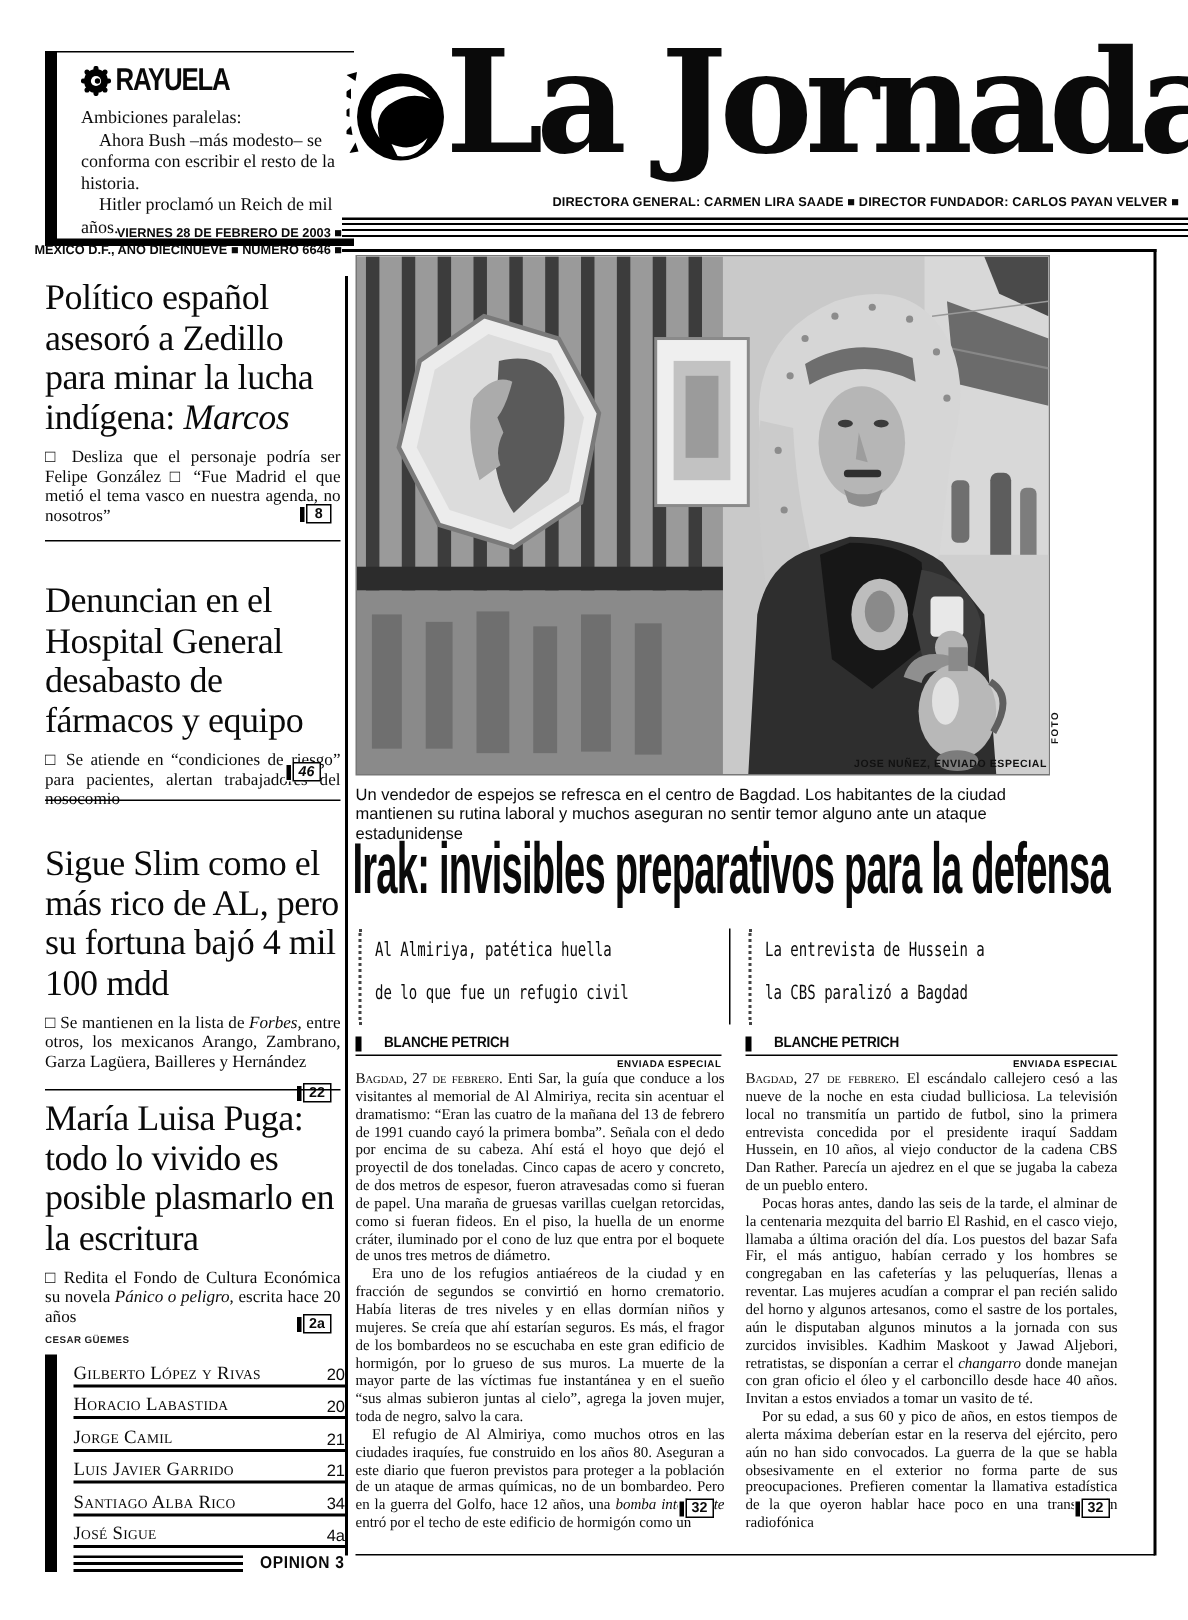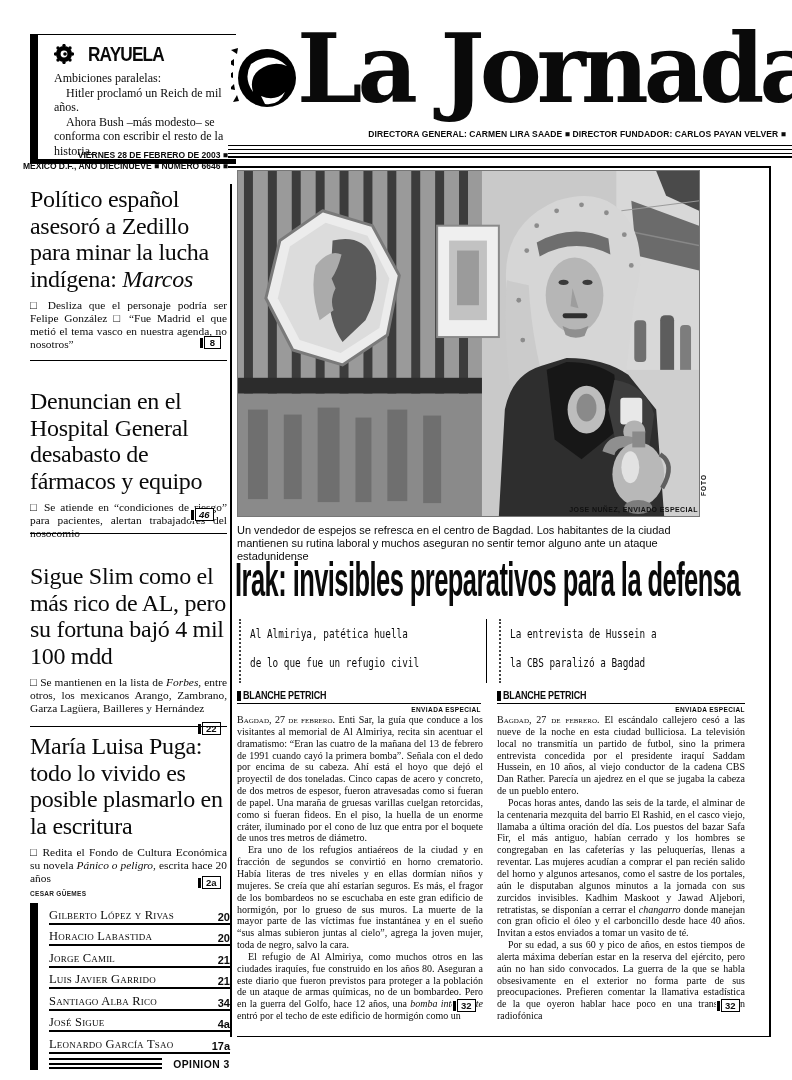--- a/index.html
+++ b/index.html
@@ -3,21 +3,21 @@
 <meta charset="utf-8">
 <style>
   html,body{margin:0;padding:0;background:#fff;}
   body{width:792px;height:1080px;position:relative;overflow:hidden;
        font-family:"Liberation Serif",serif;color:#0a0a0a;}
   .abs{position:absolute;}
 
   
   .rayuela{left:30px;top:34px;width:198px;height:124px;
            border-left:8px solid #000;border-bottom:5px solid #000;border-top:1.5px solid #000;}
-  .ray-head{display:flex;align-items:center;gap:14px;margin:7px 0 5px 16px;}
+  .ray-head{display:flex;align-items:center;gap:3px;margin:7px 0 5px 16px;}
   .ray-title{font-family:"Liberation Sans",sans-serif;font-weight:bold;font-size:21px;
              letter-spacing:-1px;transform:scaleX(.82);transform-origin:left center;white-space:nowrap;}
   .rayuela p{font-size:12px;line-height:14.5px;margin:0 4px 0 16px;}
   .rayuela p.ind{text-indent:12px;}
 
   
   .eye-logo{left:231px;top:36px;}
   .mast-title{left:297px;top:24px;font-family:"DejaVu Serif",serif;font-weight:bold;
               font-size:95px;letter-spacing:-5px;white-space:nowrap;line-height:90px;
               transform:scaleX(.98);transform-origin:left top;}
@@ -41,21 +41,21 @@
   .badge{display:flex;align-items:center;gap:1px;background:#fff;padding-left:1px;}
   .badge .stem{width:3px;height:10px;background:#000;}
   .badge .num{border:1.2px solid #000;font-family:"Liberation Sans",sans-serif;font-weight:bold;
               font-size:9.5px;line-height:11px;padding:0 3px;min-width:9px;text-align:center;}
 
   
   .columnists{left:30px;top:903px;width:200px;border-left:8px solid #000;padding-left:11px;box-sizing:border-box;}
   .col-row{display:flex;justify-content:space-between;align-items:flex-end;
            border-bottom:2px solid #000;height:19.5px;}
   .col-name{font-variant:small-caps;font-size:12.5px;letter-spacing:.2px;}
-  .col-page{font-family:"Liberation Sans",sans-serif;font-weight:bold;font-size:11px;}
+  .col-page{font-family:"Liberation Sans",sans-serif;font-weight:normal;font-size:11px;}
   .col-footer{display:flex;align-items:center;gap:5px;margin-top:4px;}
   .col-lines{flex:1;height:11px;background:repeating-linear-gradient(#000 0 2px,transparent 2px 4.6px);}
   .col-footer-label{font-family:"Liberation Sans",sans-serif;font-weight:bold;font-size:11.5px;
                     letter-spacing:.5px;transform:scaleX(.9);transform-origin:right center;}
 
   
   .top-rule{left:228px;top:166px;width:543px;height:1.5px;background:#000;}
   .left-rule{left:230px;top:184px;width:1.5px;height:853px;background:#000;}
   .right-rule{left:769px;top:166px;width:1.5px;height:871px;background:#000;}
   .bottom-rule{left:237px;top:1036px;width:533px;height:1.2px;background:#000;}
@@ -75,21 +75,21 @@
                  transform:scaleX(.53);transform-origin:left top;}
   .deckbox{font-family:"DejaVu Sans Mono",monospace;font-size:13px;line-height:29px;white-space:nowrap;
            border-left:2px dotted #444;padding-left:9px;}
   .deck-inner{transform:scaleX(.72);transform-origin:left top;}
   .deck-left{left:239px;top:619px;height:64px;}
   .deck-right{left:499px;top:619px;height:64px;}
   .deck-div{left:486px;top:619px;width:1.2px;height:64px;background:#000;}
   .byline-wrap{width:244px;}
   .bl-left{left:237px;top:690px;}
   .bl-right{left:497px;top:690px;width:248px;}
-  .byline-row{display:flex;align-items:center;gap:2px;border-bottom:1.3px solid #000;padding-bottom:2px;}
+  .byline-row{display:flex;align-items:center;gap:15px;border-bottom:1.3px solid #000;padding-bottom:2px;}
   .byline-sq{width:4px;height:10px;background:#000;}
   .byline-name{font-family:"Liberation Sans",sans-serif;font-weight:bold;font-size:10px;
                letter-spacing:-.2px;transform:scaleX(.9);transform-origin:left center;white-space:nowrap;}
   .byline-role{text-align:right;font-family:"Liberation Sans",sans-serif;font-weight:bold;
                font-size:6.5px;letter-spacing:.4px;margin-top:2px;}
 
   
   .article{top:714px;height:322px;overflow:hidden;font-size:10px;line-height:11.85px;text-align:justify;}
   .art-left{left:237px;width:246px;}
   .art-right{left:497px;width:248px;}
@@ -113,22 +113,22 @@
           <circle cx="16" cy="4" r="1.7"></circle>
         <circle cx="4" cy="16" r="1.7"></circle>
           <circle cx="16" cy="16" r="1.7"></circle>
       </g>
       <circle cx="10" cy="10" r="3.4" fill="#fff"></circle>
       <circle cx="11" cy="10" r="1.8" fill="#000"></circle>
     </svg>
     <span class="ray-title">RAYUELA</span>
   </div>
   <p>Ambiciones paralelas:</p>
+  <p class="ind">Ahora Bush –más modesto– se conforma con escribir el resto de la historia.</p>
   <p class="ind">Hitler proclamó un Reich de mil años.</p>
-  <p class="ind">Ahora Bush –más modesto– se conforma con escribir el resto de la historia.</p>
 </div>
 
 <svg class="abs eye-logo" width="66" height="86" viewBox="0 0 66 86">
   <g fill="#000">
     <polygon points="6,18 0,14 7,12"></polygon>
     <polygon points="3,30 -3,27 3,23"></polygon>
     <polygon points="2,42 -4,40 2,36"></polygon>
     <polygon points="4,54 -2,53 3,48"></polygon>
     <polygon points="8,65 2,66 6,59"></polygon>
   </g>
@@ -202,24 +202,20 @@
     <span class="col-name">Luis Javier Garrido</span>
     <span class="col-page">21</span>
   </div>
   <div class="col-row">
     <span class="col-name">Santiago Alba Rico</span>
     <span class="col-page">34</span>
   </div>
   <div class="col-row">
     <span class="col-name">José Sigue</span>
     <span class="col-page">4a</span>
-  </div>
-  <div class="col-row">
-    <span class="col-name">Leonardo García Tsao</span>
-    <span class="col-page">17a</span>
   </div>
   <div class="col-footer">
     <span class="col-lines"></span>
     <span class="col-footer-label">OPINION 3</span>
   </div>
 </div>
 
 <div class="abs top-rule"></div>
 <div class="abs left-rule"></div>
 <div class="abs right-rule"></div>

